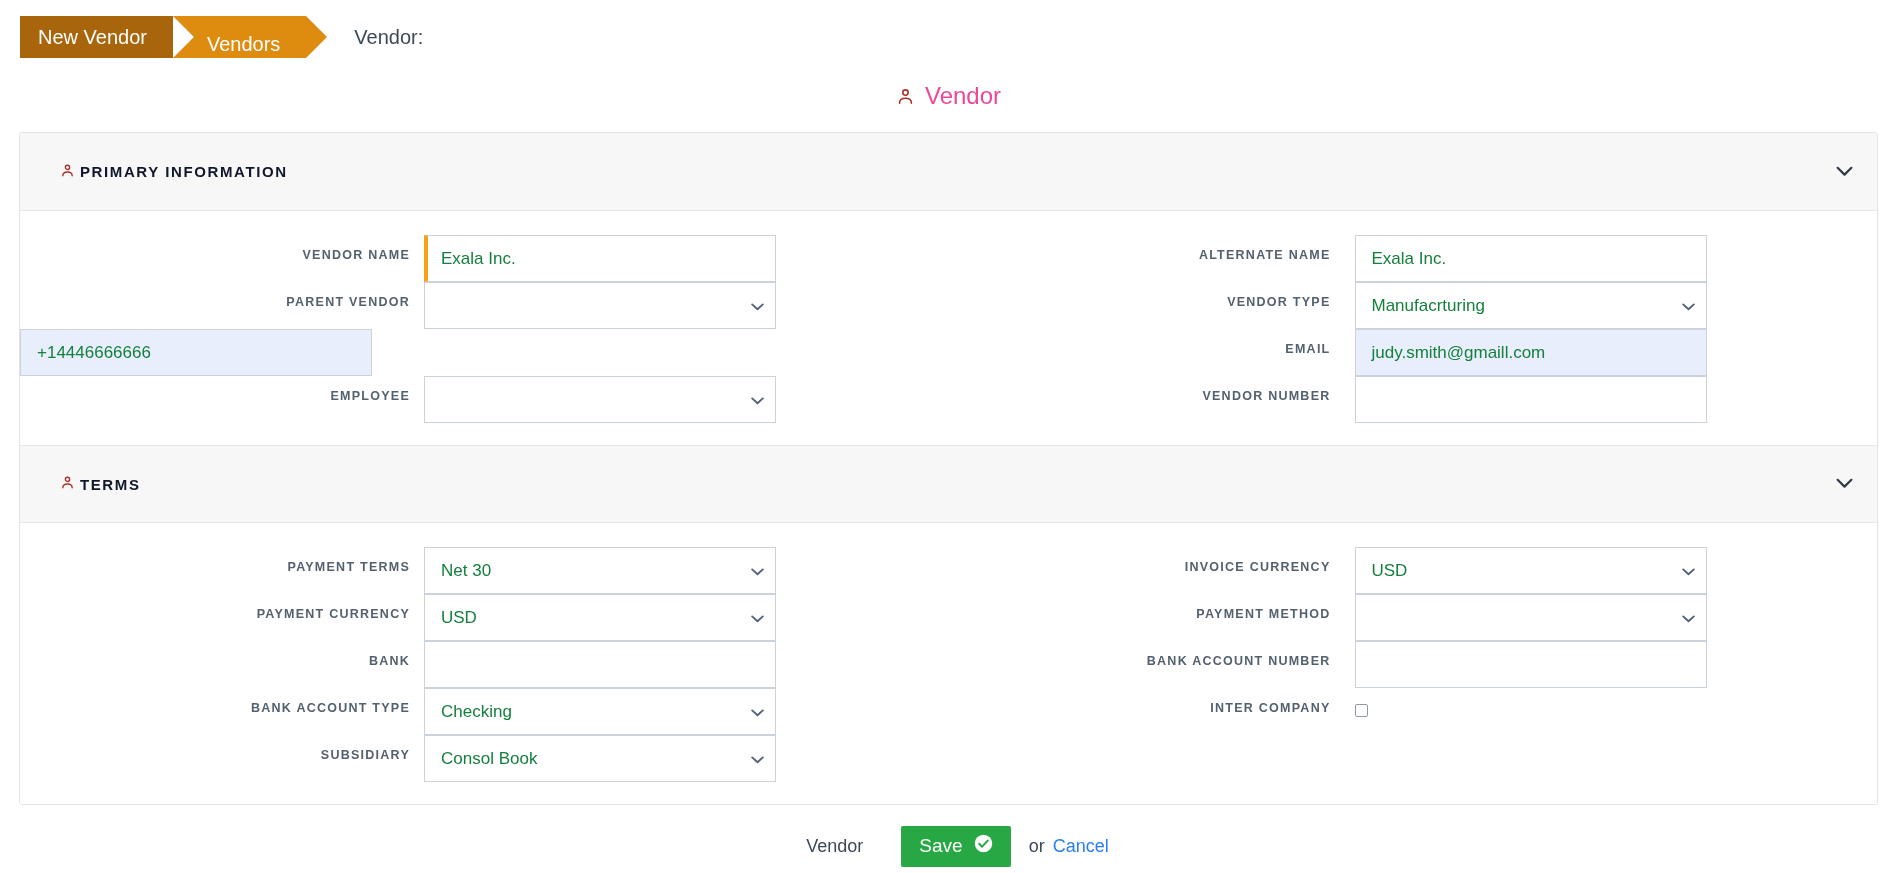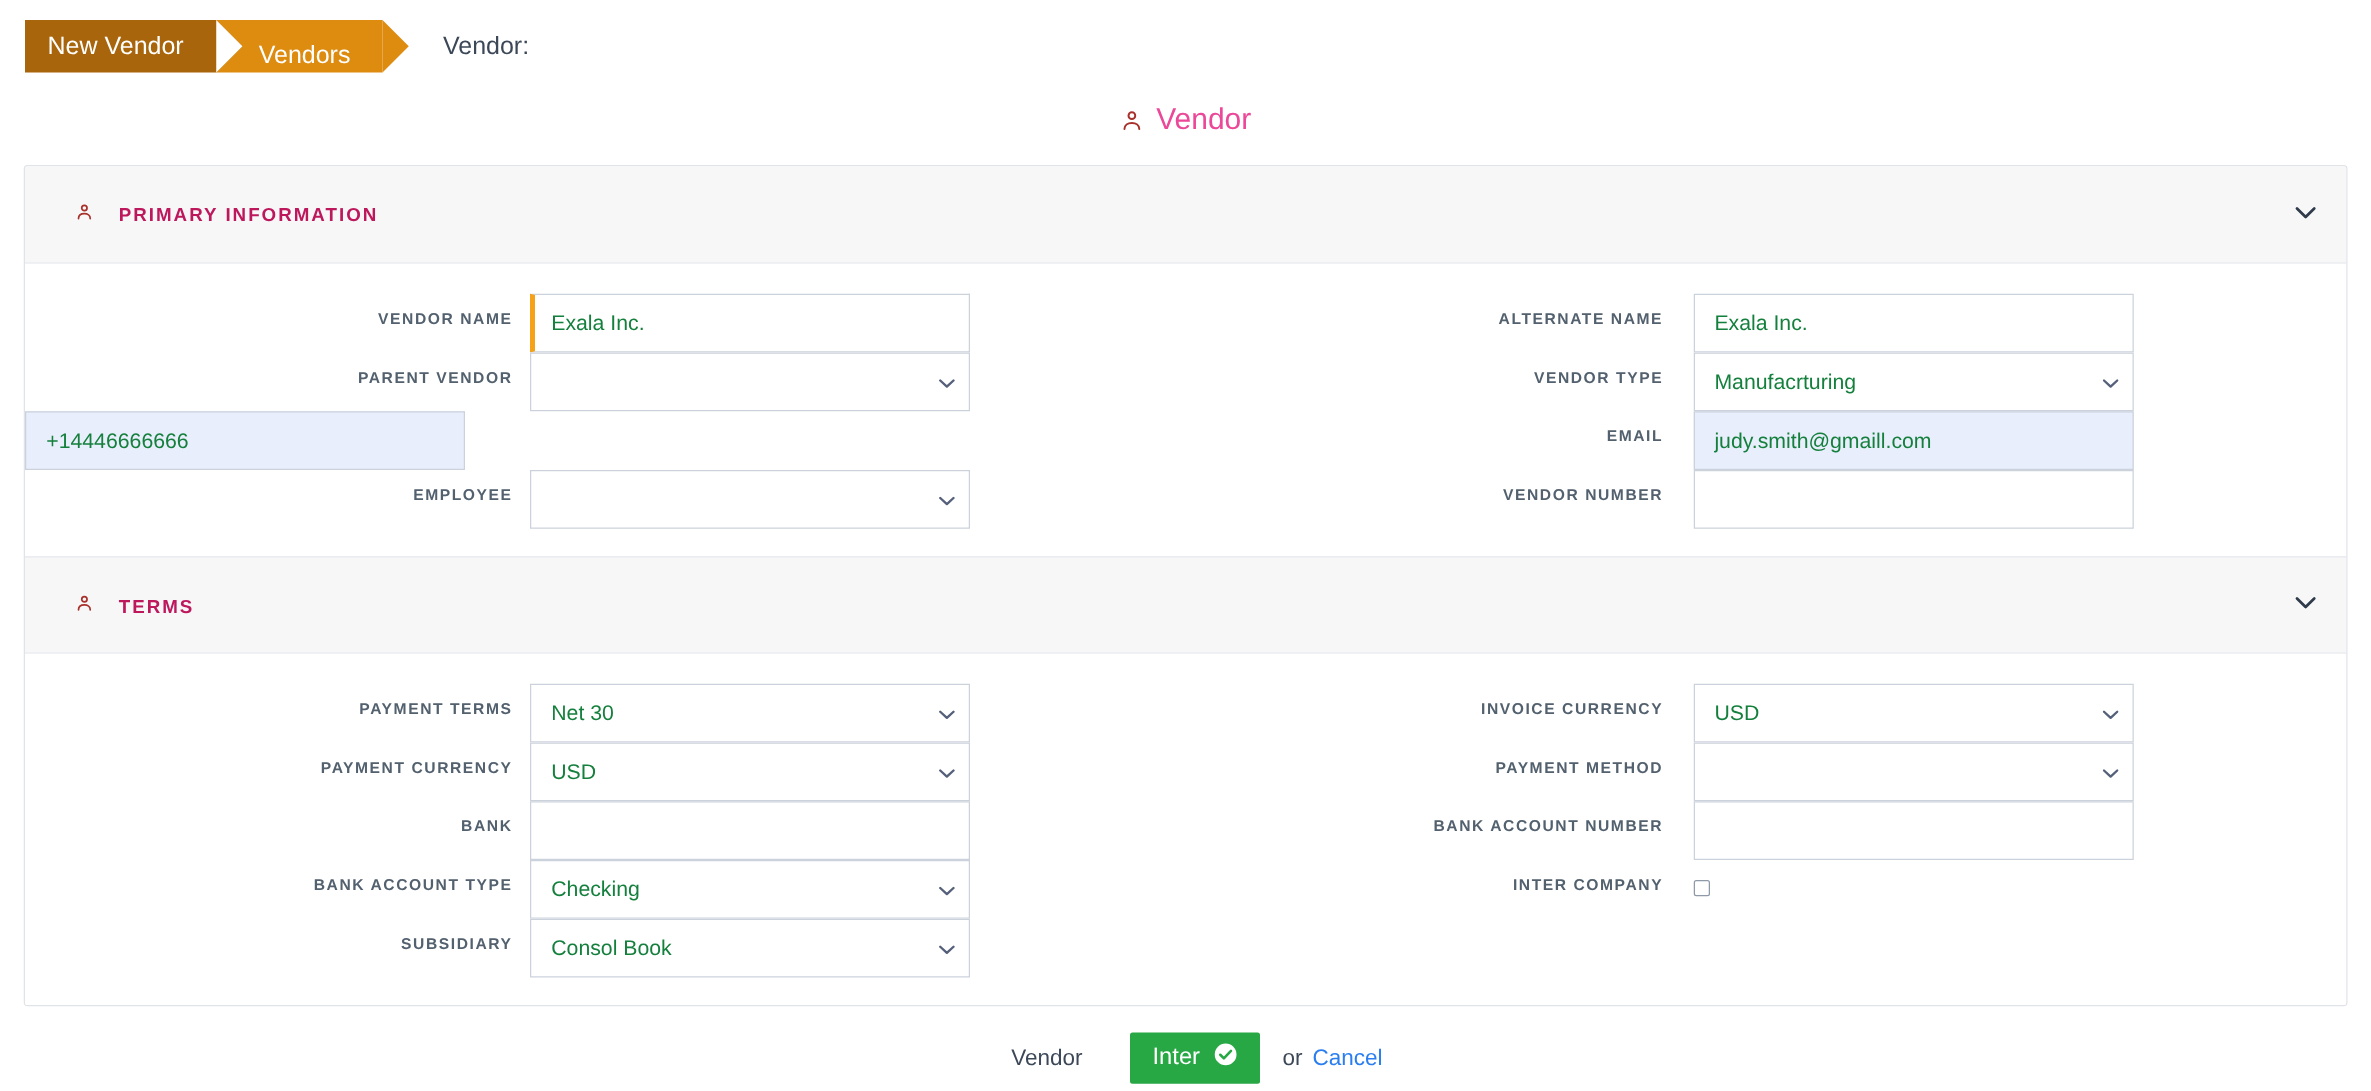--- a/index.html
+++ b/index.html
@@ -99,26 +99,26 @@
     background: #f7f7f8;
     border-bottom: 1px solid #e5e7eb;
     height: 78px;
     display: flex;
     align-items: center;
     padding: 0 24px 0 40px;
   }
   .section-head.terms { border-top: 1px solid #e5e7eb; }
   .section-title {
     display: flex;
-    align-items: flex-end;
-    gap: 20px;
+    align-items: center;
+    gap: 5px;
     font-size: 15px;
     font-weight: bold;
     letter-spacing: 1.6px;
-    color: #be185d;
+    color: #0f172a;
     text-transform: uppercase;
   }
   .chev-collapse {
     margin-left: auto;
     display: block;
     cursor: pointer;
   }
 
   
   .section-body {
@@ -451,21 +451,21 @@
           <div class="cbx"></div>
         </div>
       </div>
     </div>
   </div>
 </div>
 
 <div class="footer">
   <button class="btn-reset">Vendor</button>
   <button class="btn-save">
-    <span>Inter</span>
+    <span>Save</span>
     <span>
       <svg width="19" height="19" viewBox="0 0 24 24">
         <circle cx="12" cy="12" r="11" fill="#ffffff"></circle>
         <path d="M6.6 12.4l3.6 3.6 7.2-7.6" fill="none" stroke="#28a745" stroke-width="2.6" stroke-linecap="round" stroke-linejoin="round"></path>
       </svg>
     </span>
   </button>
   <span class="or-text">or</span>
   <a class="lnk-cancel">Cancel</a>
 </div>

